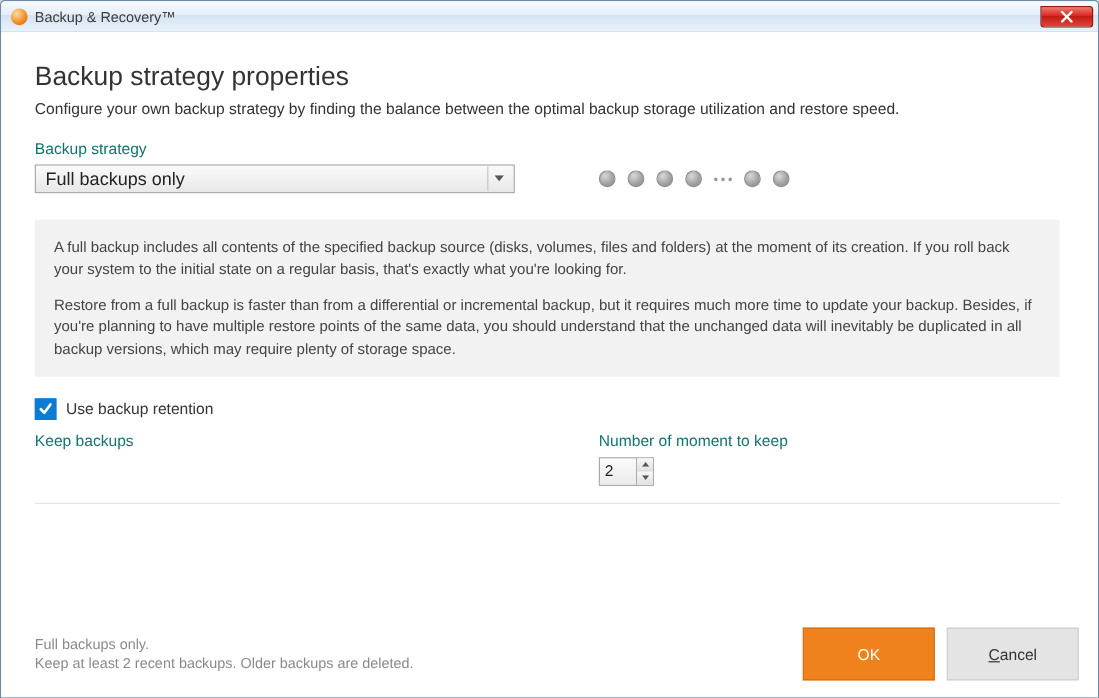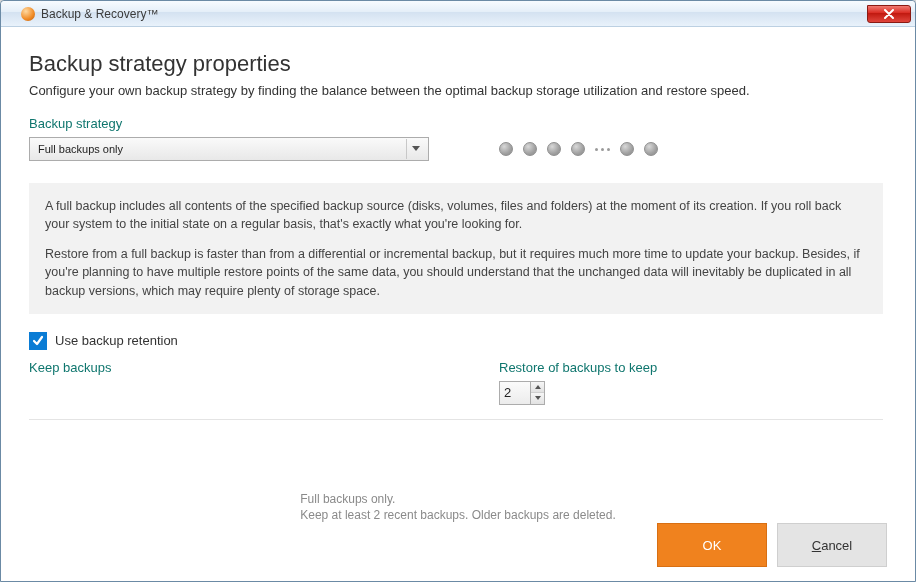--- a/index.html
+++ b/index.html
@@ -21,21 +21,21 @@
     box-shadow: 0 0 8px rgba(0,0,0,0.25);
     position: relative;
     border-radius: 4px 4px 0 0;
   }
   .titlebar {
     height: 26px;
     background: linear-gradient(to bottom, #f7fbff 0%, #e4eef8 45%, #d4e2f1 46%, #e9f2fb 100%);
     border-bottom: 1px solid #bcd0e2;
     display: flex;
     align-items: center;
-    padding: 0 4px 0 20px;
+    padding: 0 4px 0 8px;
     border-radius: 4px 4px 0 0;
   }
   .titlebar .app-icon {
     width: 14px; height: 14px;
     border-radius: 50%;
     background: radial-gradient(circle at 35% 30%, #ffd9a0 0%, #f08a24 60%, #b85a10 100%);
     margin-right: 6px;
     flex: 0 0 auto;
   }
   .titlebar .title-text {
@@ -81,21 +81,21 @@
     gap: 40px;
     margin-bottom: 22px;
   }
   .dropdown {
     width: 400px;
     height: 24px;
     border: 1px solid #acacac;
     background: linear-gradient(to bottom, #fafafa 0%, #e8e8e8 100%);
     display:flex; align-items:center;
     padding: 0 4px 0 8px;
-    font-size: 11px;
+    font-size: 15px;
     color: #222;
     position: relative;
   }
   .dropdown .dd-arrow {
     margin-left:auto;
     width: 18px; height: 20px;
     display:flex; align-items:center; justify-content:center;
     border-left: 1px solid #c8c8c8;
   }
   .dd-arrow svg { display:block; }
@@ -174,22 +174,22 @@
     color:#444;
     margin-bottom: 10px;
   }
   .divider {
     border:none;
     border-top:1px solid #e4e4e4;
     margin: 6px 0 10px 0;
   }
   .footer {
     position:absolute;
-    left:28px; right:28px; bottom:14px;
-    display:flex; align-items:center;flex-direction:column;
+    left:28px; right:16px; bottom:14px;
+    display:flex; align-items:center;
   }
   .summary {
     font-size:12px; color:#8a8a8a; line-height:1.35;
   }
   .buttons {
     margin-left:auto; display:flex; gap:10px;
   }
   .btn {
     width:110px; height:44px;
     display:flex; align-items:center; justify-content:center;
@@ -263,21 +263,21 @@
           </svg>
       </span>
       <span>Use backup retention</span>
     </div>
 
     <div class="retain-grid">
       <div class="col" style="width:400px;">
         <div class="label">Keep backups</div>
       </div>
       <div class="col">
-        <div class="label">Restore of backups to keep</div>
+        <div class="label">Number of moment to keep</div>
         <div class="spinner">
           <input type="text" value="2" style="">
           <div class="sp-btns">
             <div class="sp">
               <svg width="6" height="4" viewBox="0 0 6 4">
                   <path d="M0 4 L3 0 L6 4 Z" fill="#555"></path>
                 </svg>
             </div>
             <div class="sp">
               <svg width="6" height="4" viewBox="0 0 6 4">

